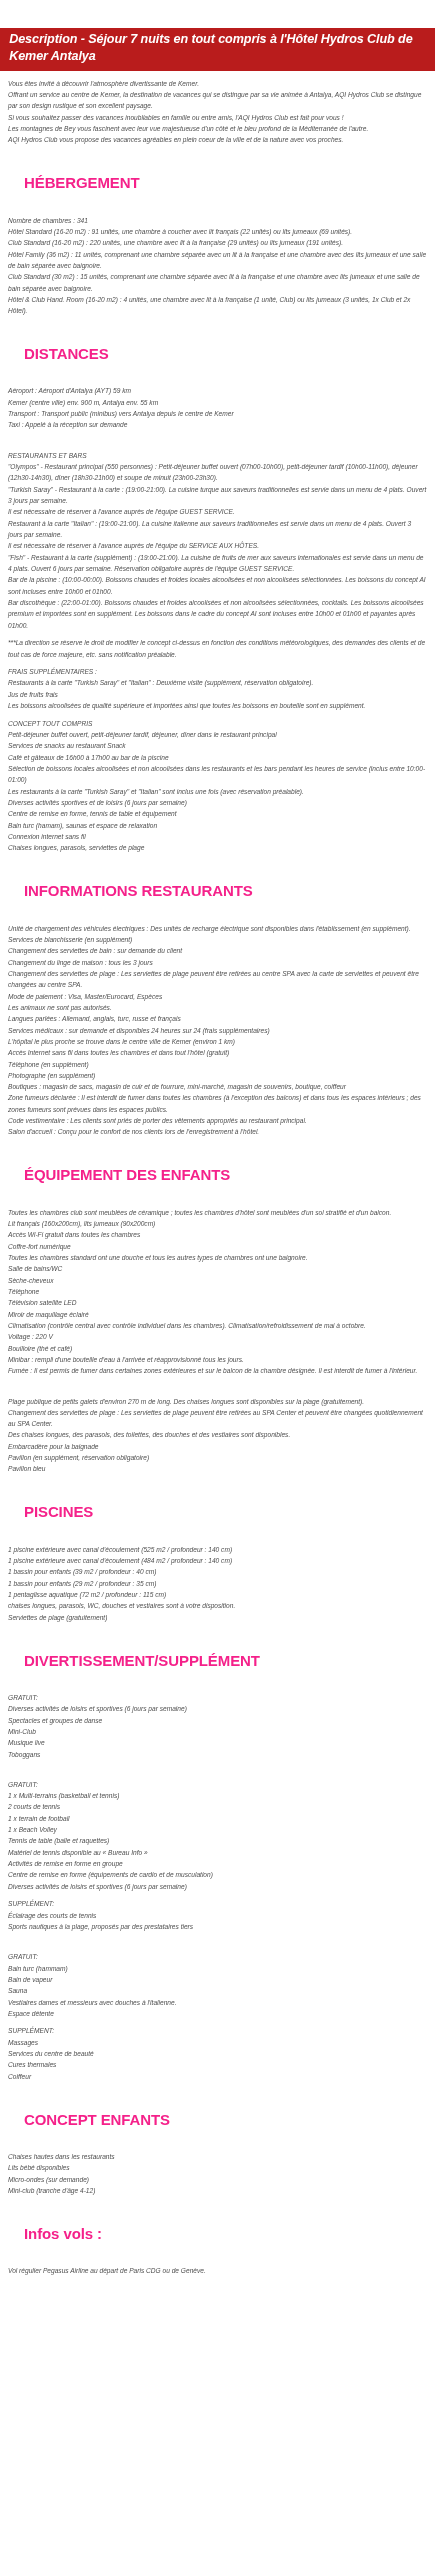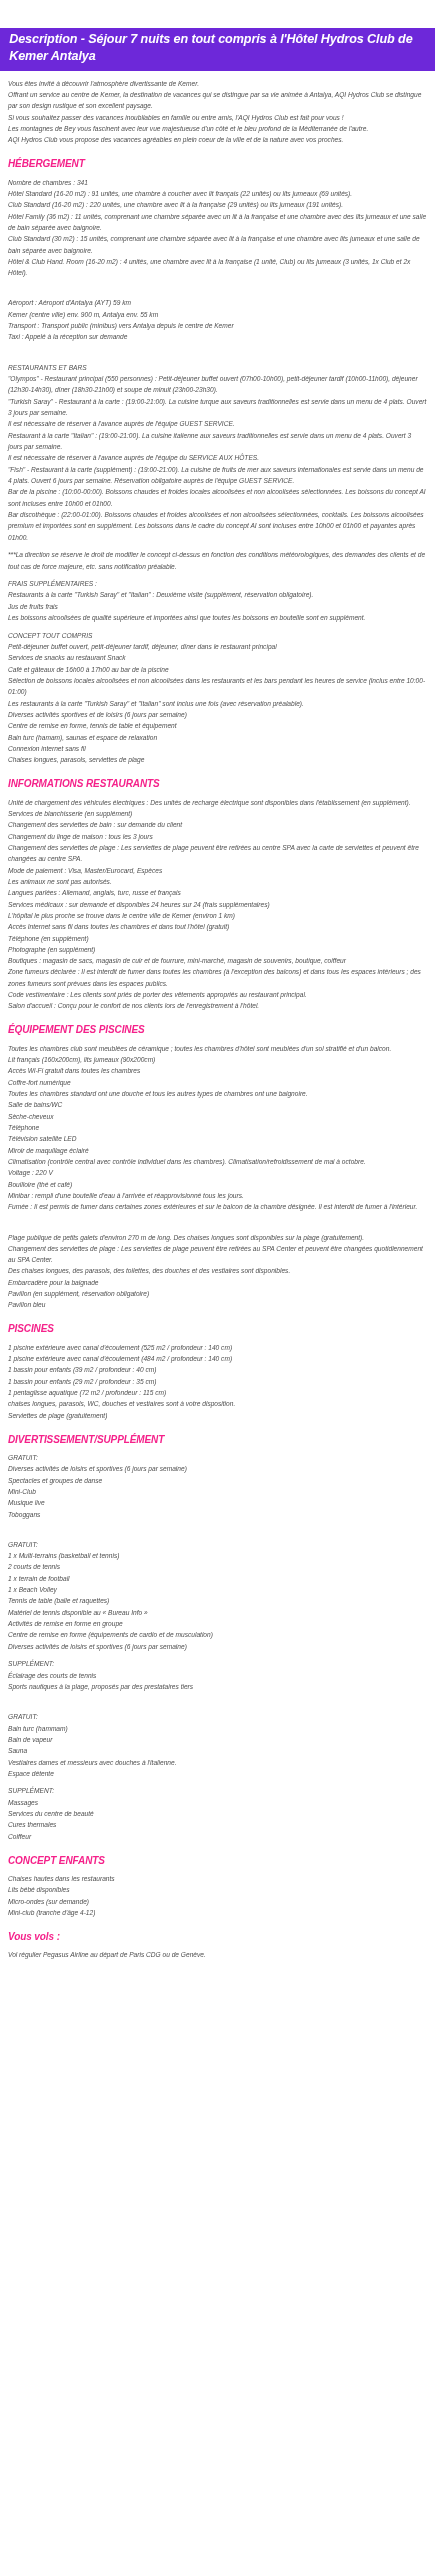--- a/index.html
+++ b/index.html
@@ -18,21 +18,21 @@
     width: 435px;
     box-sizing: border-box;
     padding: 0;
   }
   
   .top-gap {
     height: 27.6px;
   }
   
   .title-band {
-    background: #6d28d9;
+    background: #b91c1c;
     color: #ffffff;
     padding: 3.4px 9.2px 5.7px 9.2px;
     box-sizing: border-box;
   }
   .title-band .title-text {
     font-size: 12.6px;
     line-height: 1.38;
     font-style: italic;
     font-weight: bold;
     font-stretch: condensed;
@@ -49,24 +49,23 @@
     font-size: 6.6px;
     line-height: 1.72;
     font-style: italic;
     color: #4e4e4e;
     text-align: left;
   }
   .spacer-lg { height: 12.6px; }
   .spacer-sm { height: 6.3px; }
 
   h2.section-heading {
-    margin: 0;
-    font-size: 10px;
+    margin: 16px;
+    font-size: 15px;
     line-height: 1.2;
-    font-style: italic;
     font-weight: bold;
     font-stretch: condensed;
     color: #f5218a;
     letter-spacing: -0.1px;
   }
   .sub-label {
     font-size: 6.6px;
     line-height: 1.72;
     font-style: italic;
     color: #4e4e4e;
@@ -96,20 +95,21 @@
         <div class="spacer-lg"></div>
         <h2 class="section-heading">HÉBERGEMENT</h2>
         <div class="spacer-sm"></div>
         <p class="para">Nombre de chambres : 341</p>
         <p class="para">Hôtel Standard (16-20 m2) : 91 unités, une chambre à coucher avec lit français (22 unités) ou lits jumeaux (69 unités).</p>
         <p class="para">Club Standard (16-20 m2) : 220 unités, une chambre avec lit à la française (29 unités) ou lits jumeaux (191 unités).</p>
         <p class="para">Hôtel Family (36 m2) : 11 unités, comprenant une chambre séparée avec un lit à la française et une chambre avec des lits jumeaux et une salle de bain séparée avec baignoire.</p>
         <p class="para">Club Standard (30 m2) : 15 unités, comprenant une chambre séparée avec lit à la française et une chambre avec lits jumeaux et une salle de bain séparée avec baignoire.</p>
         <p class="para">Hôtel &amp; Club Hand. Room (16-20 m2) : 4 unités, une chambre avec lit à la française (1 unité, Club) ou lits jumeaux (3 unités, 1x Club et 2x Hôtel).</p>
         <div class="spacer-lg"></div>
+        <h2 class="section-heading">DISTANCES</h2>
         <div class="spacer-sm"></div>
         <p class="para">Aéroport : Aéroport d'Antalya (AYT) 59 km</p>
         <p class="para">Kemer (centre ville) env. 900 m, Antalya env. 55 km</p>
         <p class="para">Transport : Transport public (minibus) vers Antalya depuis le centre de Kemer</p>
         <p class="para">Taxi : Appelé à la réception sur demande</p>
         <div class="spacer-lg"></div>
         <div class="spacer-sm"></div>
         <p class="para sub-label">RESTAURANTS ET BARS</p>
         <p class="para">"Olympos" - Restaurant principal (550 personnes) : Petit-déjeuner buffet ouvert (07h00-10h00), petit-déjeuner tardif (10h00-11h00), déjeuner (12h30-14h30), dîner (18h30-21h00) et soupe de minuit (23h00-23h30).</p>
         <p class="para">"Turkish Saray" - Restaurant à la carte : (19:00-21:00). La cuisine turque aux saveurs traditionnelles est servie dans un menu de 4 plats. Ouvert 3 jours par semaine.</p>
@@ -152,21 +152,21 @@
         <p class="para">Services médicaux : sur demande et disponibles 24 heures sur 24 (frais supplémentaires)</p>
         <p class="para">L'hôpital le plus proche se trouve dans le centre ville de Kemer (environ 1 km)</p>
         <p class="para">Accès Internet sans fil dans toutes les chambres et dans tout l'hôtel (gratuit)</p>
         <p class="para">Téléphone (en supplément)</p>
         <p class="para">Photographe (en supplément)</p>
         <p class="para">Boutiques : magasin de sacs, magasin de cuir et de fourrure, mini-marché, magasin de souvenirs, boutique, coiffeur</p>
         <p class="para">Zone fumeurs déclarée : Il est interdit de fumer dans toutes les chambres (à l'exception des balcons) et dans tous les espaces intérieurs ; des zones fumeurs sont prévues dans les espaces publics.</p>
         <p class="para">Code vestimentaire : Les clients sont priés de porter des vêtements appropriés au restaurant principal.</p>
         <p class="para">Salon d'accueil : Conçu pour le confort de nos clients lors de l'enregistrement à l'hôtel.</p>
         <div class="spacer-lg"></div>
-        <h2 class="section-heading">ÉQUIPEMENT DES PISCINES</h2>
+        <h2 class="section-heading">ÉQUIPEMENT DES ENFANTS</h2>
         <div class="spacer-sm"></div>
         <p class="para">Toutes les chambres club sont meublées de céramique ; toutes les chambres d'hôtel sont meublées d'un sol stratifié et d'un balcon.</p>
         <p class="para">Lit français (160x200cm), lits jumeaux (90x200cm)</p>
         <p class="para">Accès Wi-Fi gratuit dans toutes les chambres</p>
         <p class="para">Coffre-fort numérique</p>
         <p class="para">Toutes les chambres standard ont une douche et tous les autres types de chambres ont une baignoire.</p>
         <p class="para">Salle de bains/WC</p>
         <p class="para">Sèche-cheveux</p>
         <p class="para">Téléphone</p>
         <p class="para">Télévision satellite LED</p>
@@ -234,20 +234,20 @@
         <p class="para">Cures thermales</p>
         <p class="para">Coiffeur</p>
         <div class="spacer-lg"></div>
         <h2 class="section-heading">CONCEPT ENFANTS</h2>
         <div class="spacer-sm"></div>
         <p class="para">Chaises hautes dans les restaurants</p>
         <p class="para">Lits bébé disponibles</p>
         <p class="para">Micro-ondes (sur demande)</p>
         <p class="para">Mini-club (tranche d'âge 4-12)</p>
         <div class="spacer-lg"></div>
-        <h2 class="section-heading">Vous vols :</h2>
+        <h2 class="section-heading">Infos vols :</h2>
         <div class="spacer-sm"></div>
         <p class="para">Vol régulier Pegasus Airline au départ de Paris CDG ou de Genève.</p>
       </div>
   </div>
 
 </div>
 
 
 </body></html>

